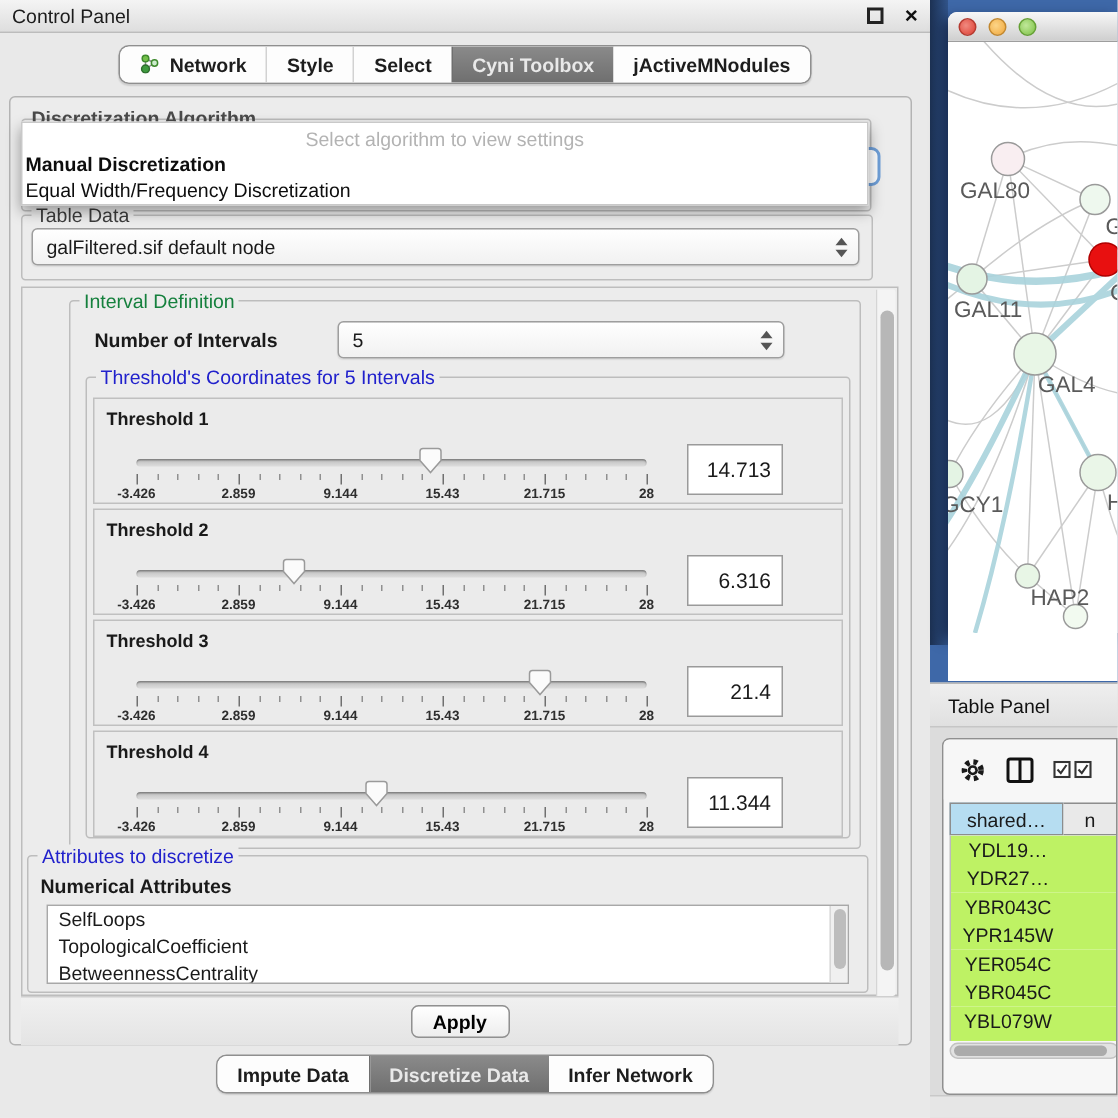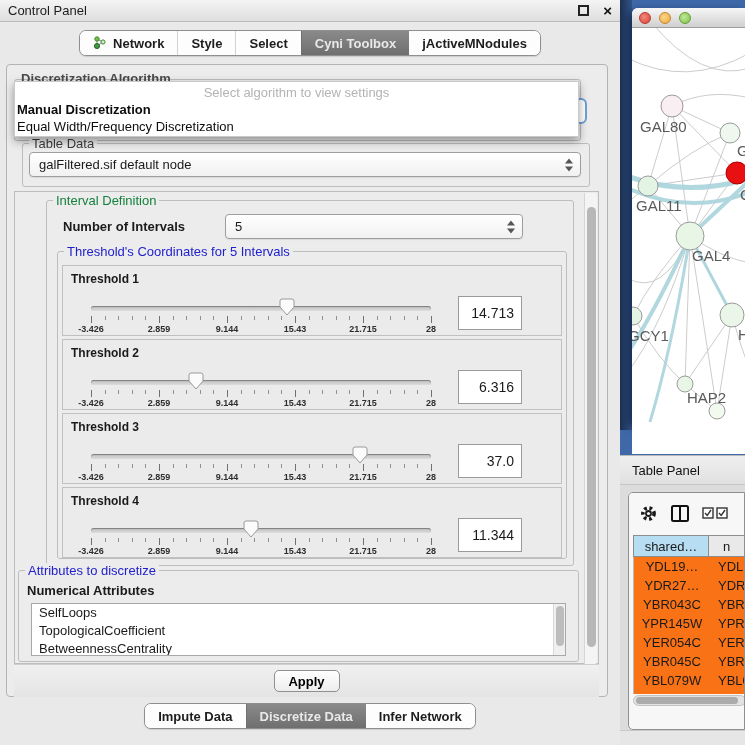--- a/index.html
+++ b/index.html
@@ -42,21 +42,21 @@
   #algo-popup .opt { padding:0 2px; height:17px; line-height:17px; cursor:pointer; color:#0d0d0d; }
   #algo-popup .opt.b { font-weight:bold; }
 
   .fieldset { position:absolute; border:1px solid #bdbdbd; border-radius:3px; }
   .fieldset > .legend { position:absolute; top:-8px; left:6px; background:#ececec; padding:0 3px; font-size:13px; }
   .legend.green { color:#15803d; }
   .legend.blue  { color:#2121cc; }
   .legend.plain { color:#3c3c3c; }
 
   
-  #table-data-group { left:15px; top:78px; width:568px; height:44px; }
+  #table-data-group { left:7px; top:78px; width:568px; height:44px; }
   .combo { position:absolute; background:linear-gradient(#ffffff,#f1f1f1); border:1px solid #9e9e9e;
     border-radius:4px; font-size:13px; display:flex; align-items:center; padding:0 9px;
     box-shadow:0 1px 1px rgba(0,0,0,.08); cursor:pointer; }
   .stepper { position:absolute; right:7px; top:50%; transform:translateY(-50%); display:flex;
     flex-direction:column; gap:3px; }
   .stepper .up    { width:0; height:0; border-left:4px solid transparent; border-right:4px solid transparent; border-bottom:5px solid #555; }
   .stepper .down  { width:0; height:0; border-left:4px solid transparent; border-right:4px solid transparent; border-top:5px solid #555; }
   #table-data-combo { left:6px; top:8px; width:552px; height:25px; }
 
   
@@ -132,21 +132,21 @@
   #table-card { position:absolute; left:8px; top:492px; width:117px; height:238px;
     background:#f7f7f7; border:1px solid #8f8f8f; border-radius:5px 0 0 5px; overflow:hidden; }
   #tp-toolbar { position:absolute; left:0; top:0; width:100%; height:40px; display:flex;
     align-items:center; gap:12px; padding-left:10px; background:#f7f7f7; }
   #tp-toolbar .tbtn { cursor:pointer; display:flex; align-items:center; }
   #tp-table { position:absolute; left:4px; top:42px; width:113px; height:170px; font-size:13px; }
   .tp-hrow { display:flex; height:22px; }
   .tp-hcell { border:1px solid #8d8d8d; display:flex; align-items:center; justify-content:center; cursor:pointer; }
   .tp-hcell.c1 { width:76px; background:#b6ddf1; }
   .tp-hcell.c2 { flex:1; background:#e9e9e9; border-left:none; justify-content:flex-start; padding-left:14px; }
-  .tp-row { display:flex; height:19px; line-height:19px; cursor:pointer; background:#f97316; }
+  .tp-row { display:flex; height:19px; line-height:19px; cursor:pointer; background:#bef264;flex-direction:column; }
   .tp-row .c1 { width:76px; text-align:center; }
   .tp-row .c2 { flex:1; padding-left:8px; white-space:nowrap; overflow:hidden; }
   #tp-rows { position:absolute; left:0; top:22px; width:100%; height:137px; overflow:hidden; background:#fff; border-left:1px solid #bbb; }
   #tp-hscroll { position:absolute; left:0; top:160px; width:100%; height:11px; background:#e2e2e2; border:1px solid #c2c2c2; border-radius:6px; }
   #tp-hscroll .thumbh { position:absolute; left:2px; top:1px; width:92%; height:7px; background:#ababab; border-radius:4px; }
   #right-footer { position:absolute; left:0; top:730px; width:125px; height:15px; background:#e6e6e6; border-top:1px solid #c9c9c9; }
 </style>
 </head>
 <body>
 
@@ -368,21 +368,21 @@
                 </div>
               <div class="tick-labels">
                 <span>-3.426</span>
                   <span>2.859</span>
                 <span>9.144</span>
                   <span>15.43</span>
                 <span>21.715</span>
                   <span>28</span>
               </div>
             </div>
-            <div class="val-box">37.0</div>
+            <div class="val-box">21.4</div>
           </div>
 
           <div class="thr-box">
             <div class="thr-title">Threshold 4</div>
             <div class="slider">
               <div class="track"></div>
               <span class="thumb" style="left:47.0%">
                 <svg width="16" height="18" viewBox="0 0 16 18">
                     <path d="M3 1 h10 q2 0 2 2 v6 l-7 8 -7 -8 v-6 q0-2 2-2 z" fill="#fbfbfb" stroke="#9a9a9a"></path>
                   </svg>

